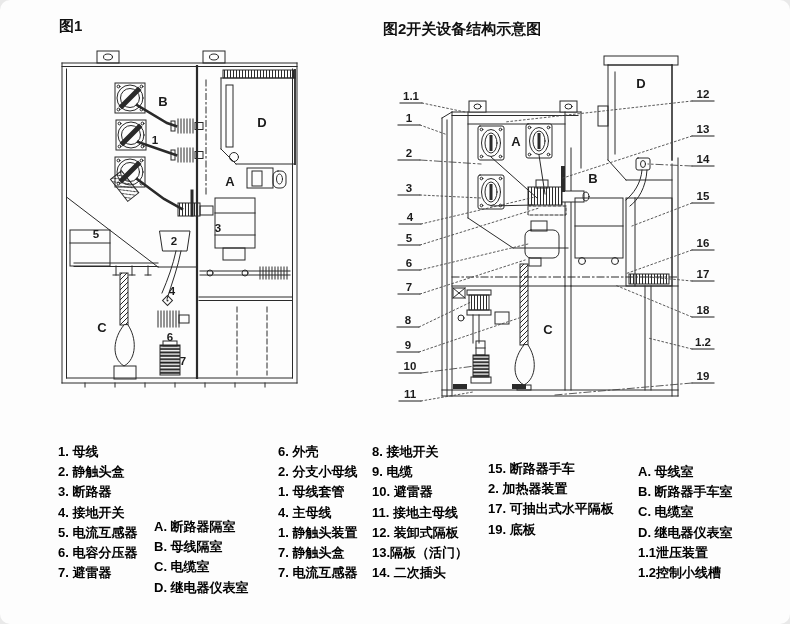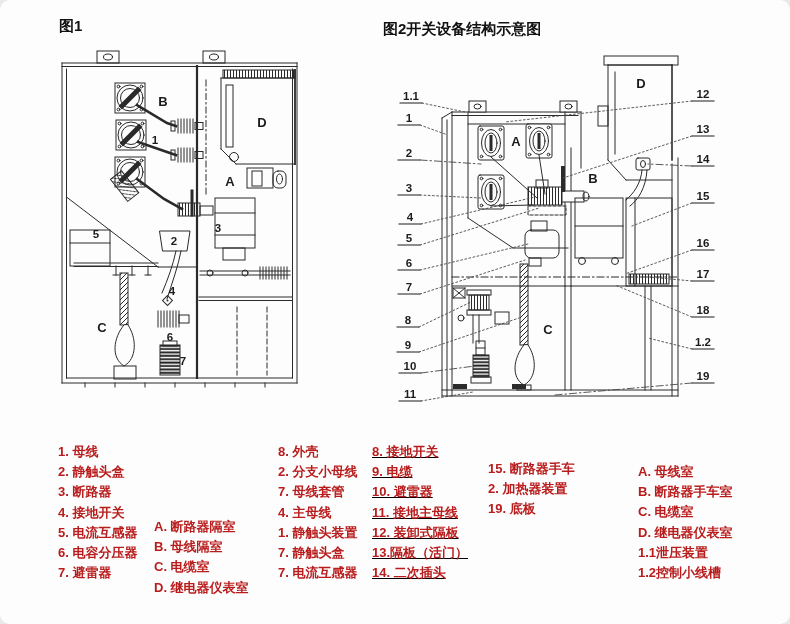--- a/index.html
+++ b/index.html
@@ -8,25 +8,25 @@
   .fig-title{position:absolute;font-weight:bold;font-size:15px;color:#111;white-space:nowrap;}
   #title1{left:59px;top:17px;}
   #title2{left:383px;top:20px;}
   svg.fig{position:absolute;stroke:#2a2a2a;fill:none;stroke-width:1;stroke-linecap:square;}
   #fig1{left:40px;top:45px;width:270px;height:345px;}
   #fig2{left:395px;top:48px;width:330px;height:360px;}
   .legend-col{position:absolute;}
   #col-f1-items{left:58px;top:442px;}
   #col-f1-rooms{left:154px;top:503px;margin-top:14px;}
   #col-f2-a{left:278px;top:442px;}
-  #col-f2-b{left:372px;top:442px;text-decoration:underline;}
+  #col-f2-b{left:372px;top:442px;}
   #col-f2-c{left:488px;top:459px;}
   #col-f2-rooms{left:638px;top:462px;}
   .legend-item{height:20.2px;line-height:20.2px;font-size:13px;font-weight:bold;
-               color:#b91c1c;white-space:nowrap;}
+               color:#000000;white-space:nowrap;}
   .callout-label{font-family:"Liberation Sans","DejaVu Sans",sans-serif;font-weight:bold;
                  font-size:11.5px;fill:#1c1c1c;stroke:none;text-anchor:middle;}
   .callout-label.big{font-size:13px;}
   .callout-underline{stroke:#1c1c1c;stroke-width:1;}
   .callout-leader{stroke:#474747;stroke-width:0.9;fill:none;}
 </style>
 </head>
 <body>
 
 <div class="page">
@@ -367,40 +367,41 @@
       <div class="legend-item">6. 电容分压器</div>
       <div class="legend-item">7. 避雷器</div>
     </div>
   <div id="col-f1-rooms" class="legend-col">
       <div class="legend-item">A. 断路器隔室</div>
       <div class="legend-item">B. 母线隔室</div>
       <div class="legend-item">C. 电缆室</div>
       <div class="legend-item">D. 继电器仪表室</div>
     </div>
   <div id="col-f2-a" class="legend-col">
-      <div class="legend-item">8. 外壳</div>
+      <div class="legend-item">6. 外壳</div>
       <div class="legend-item">2. 分支小母线</div>
-      <div class="legend-item">7. 母线套管</div>
+      <div class="legend-item">1. 母线套管</div>
       <div class="legend-item">4. 主母线</div>
       <div class="legend-item">1. 静触头装置</div>
       <div class="legend-item">7. 静触头盒</div>
       <div class="legend-item">7. 电流互感器</div>
     </div>
   <div id="col-f2-b" class="legend-col">
       <div class="legend-item">8. 接地开关</div>
       <div class="legend-item">9. 电缆</div>
       <div class="legend-item">10. 避雷器</div>
       <div class="legend-item">11. 接地主母线</div>
       <div class="legend-item">12. 装卸式隔板</div>
       <div class="legend-item">13.隔板（活门）</div>
       <div class="legend-item">14. 二次插头</div>
     </div>
   <div id="col-f2-c" class="legend-col">
       <div class="legend-item">15. 断路器手车</div>
       <div class="legend-item">2. 加热器装置</div>
+      <div class="legend-item">17. 可抽出式水平隔板</div>
       <div class="legend-item">19. 底板</div>
     </div>
   <div id="col-f2-rooms" class="legend-col">
       <div class="legend-item">A. 母线室</div>
       <div class="legend-item">B. 断路器手车室</div>
       <div class="legend-item">C. 电缆室</div>
       <div class="legend-item">D. 继电器仪表室</div>
       <div class="legend-item">1.1泄压装置</div>
       <div class="legend-item">1.2控制小线槽</div>
     </div>

